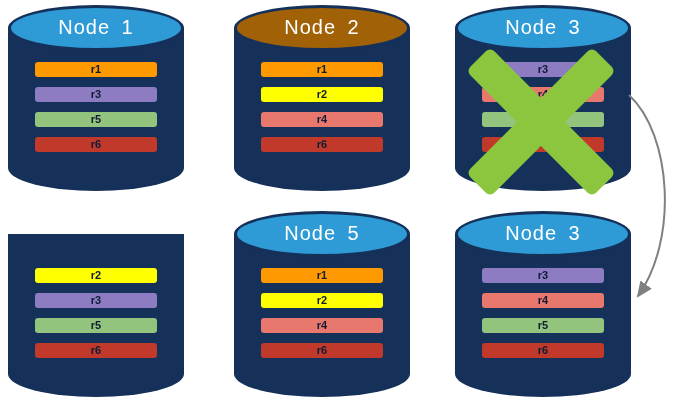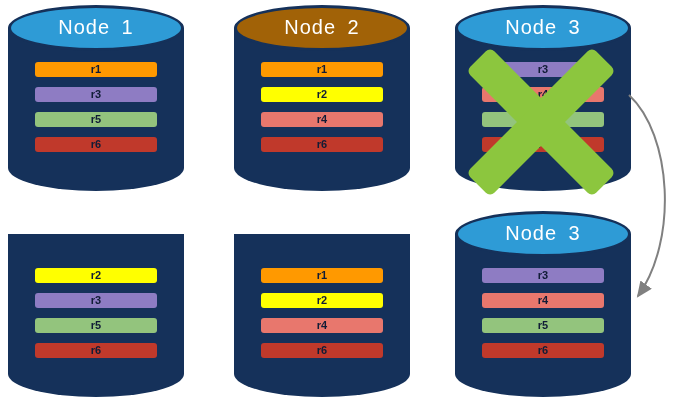--- a/index.html
+++ b/index.html
@@ -144,20 +144,23 @@
 
   <div class="node" style="left:234px; top:211px;">
     <div class="cyl-bottom" style="background: rgb(21, 49, 90);"></div>
     <div class="cyl-body" style="background: rgb(21, 49, 90);"></div>
     <div class="bars">
       <div class="bar" style="background: rgb(255, 153, 0); color: rgb(16, 28, 54);">r1</div>
       <div class="bar" style="background: rgb(255, 255, 0); color: rgb(16, 28, 54);">r2</div>
       <div class="bar" style="background: rgb(232, 119, 109); color: rgb(16, 28, 54);">r4</div>
       <div class="bar" style="background: rgb(192, 57, 43); color: rgb(16, 28, 54);">r6</div>
     </div>
+    <div class="cyl-top" style="background: rgb(46, 155, 214); border-color: rgb(21, 49, 90);">
+      <span class="node-label" style="color: rgb(255, 255, 255);">Node 5</span>
+    </div>
   </div>
 
   <div class="node" style="left:455px; top:211px;">
     <div class="cyl-bottom" style="background: rgb(21, 49, 90);"></div>
     <div class="cyl-body" style="background: rgb(21, 49, 90);"></div>
     <div class="bars">
       <div class="bar" style="background: rgb(142, 124, 195); color: rgb(16, 28, 54);">r3</div>
       <div class="bar" style="background: rgb(232, 119, 109); color: rgb(16, 28, 54);">r4</div>
       <div class="bar" style="background: rgb(147, 196, 125); color: rgb(16, 28, 54);">r5</div>
       <div class="bar" style="background: rgb(192, 57, 43); color: rgb(16, 28, 54);">r6</div>

